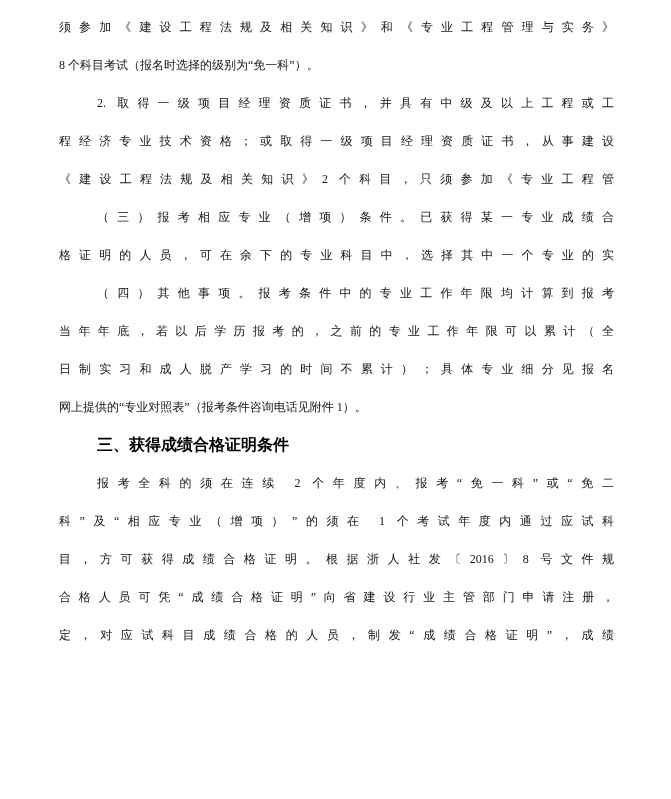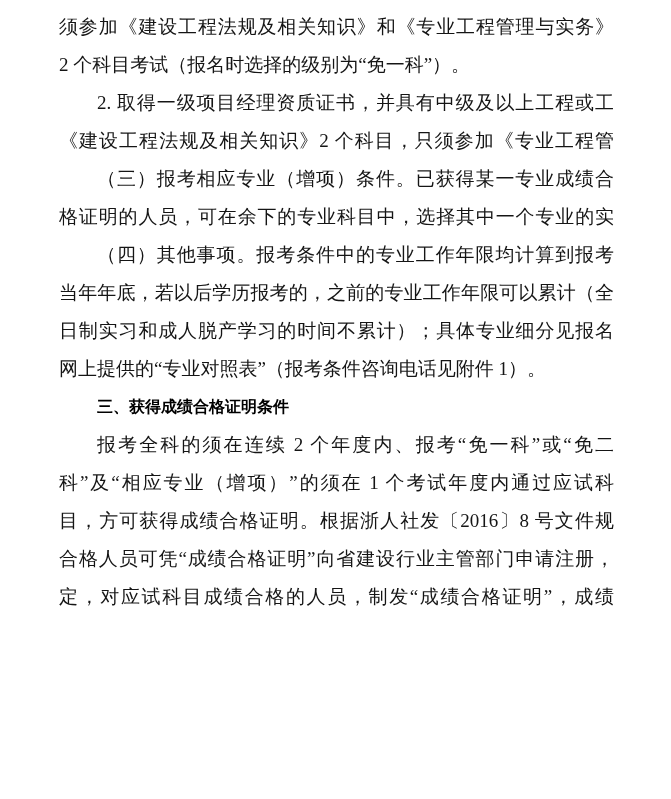--- a/index.html
+++ b/index.html
@@ -12,21 +12,21 @@
     width: 671px;
     height: 799px;
     box-sizing: border-box;
     background: #ffffff;
     padding: 8px 57px 0 59px;
     overflow: hidden;
     font-family: "Liberation Serif", "DejaVu Serif", serif;
     color: #151515;
   }
   .ln {
-    font-size: 19px;
+    font-size: 12px;
     height: 38px;
     line-height: 38px;
     white-space: nowrap;
     text-align: justify;
     
     text-align-last: justify;
     text-justify: inter-character;
   }
   .ln.short {
     text-align-last: left;
@@ -43,22 +43,23 @@
     font-size: 16px;
     color: #000000;
     text-align-last: left;
   }
 </style>
 </head>
 <body>
 
 <div class="page">
   <div class="ln">须参加《建设工程法规及相关知识》和《专业工程管理与实务》</div>
-  <div class="ln short">2 个科目考试（报名时选择的级别为“免一科”）。</div>
+  <div class="ln short">8 个科目考试（报名时选择的级别为“免一科”）。</div>
   <div class="ln indent">2. 取得一级项目经理资质证书，并具有中级及以上工程或工</div>
+  <div class="ln">程经济专业技术资格；或取得一级项目经理资质证书，从事建设</div>
   <div class="ln">《建设工程法规及相关知识》2 个科目，只须参加《专业工程管</div>
   <div class="ln indent">（三）报考相应专业（增项）条件。已获得某一专业成绩合</div>
   <div class="ln">格证明的人员，可在余下的专业科目中，选择其中一个专业的实</div>
   <div class="ln indent">（四）其他事项。报考条件中的专业工作年限均计算到报考</div>
   <div class="ln">当年年底，若以后学历报考的，之前的专业工作年限可以累计（全</div>
   <div class="ln">日制实习和成人脱产学习的时间不累计）；具体专业细分见报名</div>
   <div class="ln short">网上提供的“专业对照表”（报考条件咨询电话见附件 1）。</div>
   <div class="ln heading indent">三、获得成绩合格证明条件</div>
   <div class="ln indent">报考全科的须在连续 2 个年度内、报考“免一科”或“免二</div>
   <div class="ln">科”及“相应专业（增项）”的须在 1 个考试年度内通过应试科</div>

